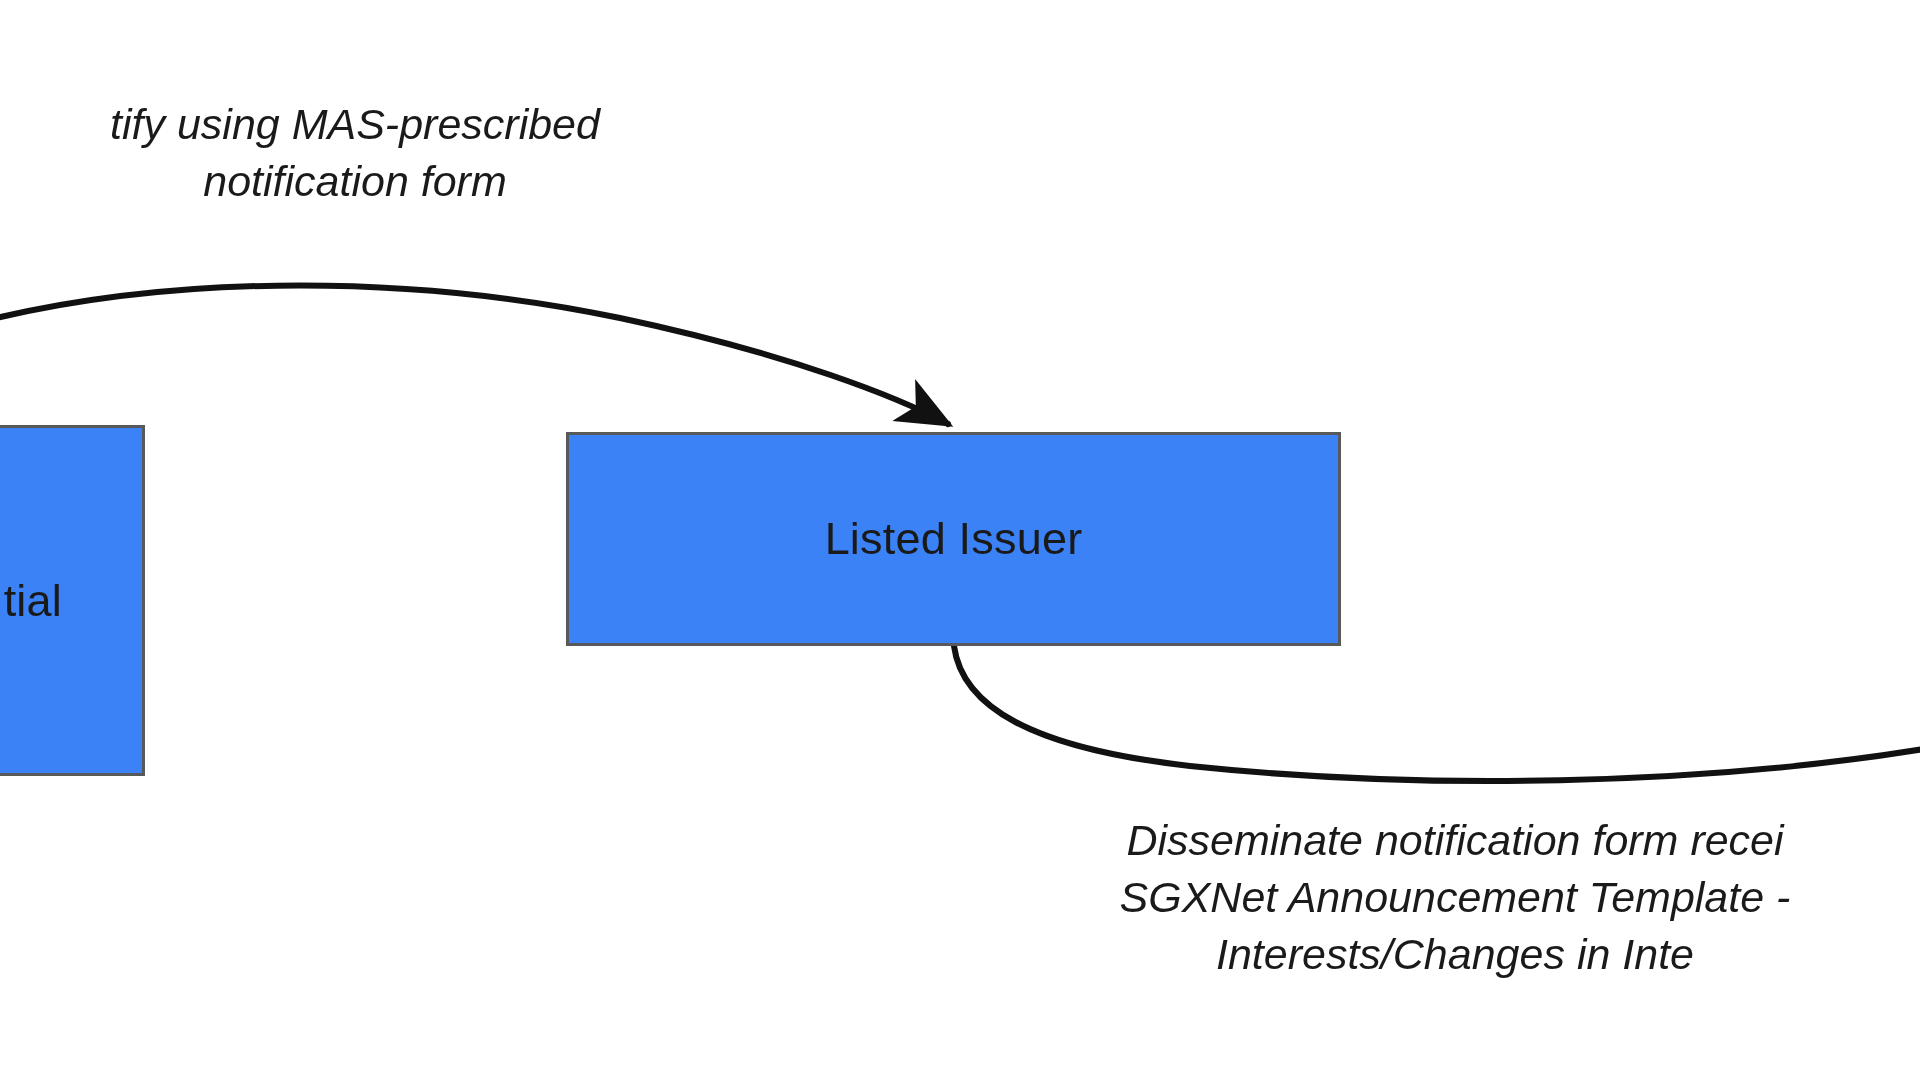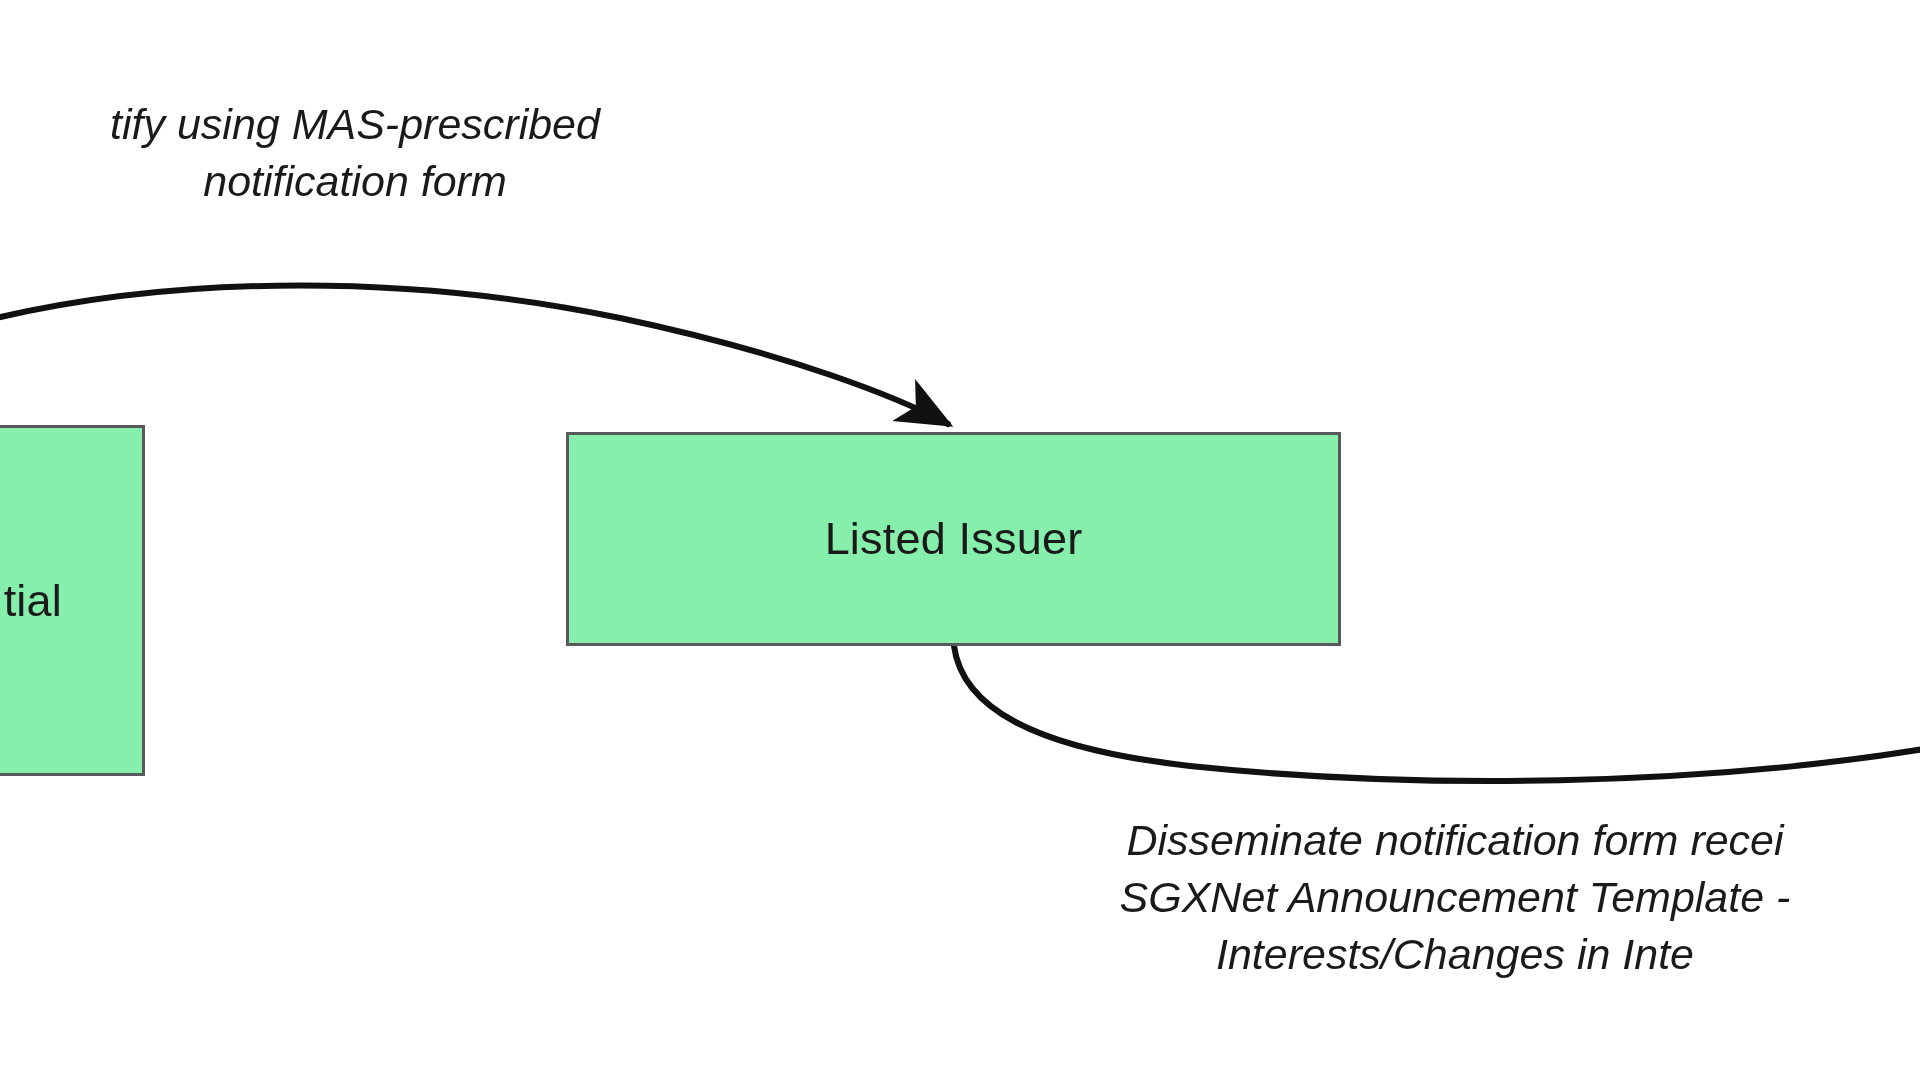--- a/index.html
+++ b/index.html
@@ -19,21 +19,21 @@
   #edges {
     position: absolute;
     left: 0;
     top: 0;
     width: 1920px;
     height: 1080px;
     overflow: visible;
   }
   .node-box {
     position: absolute;
-    background: #86efac;
+    background: #3b82f6;
     border: 3px solid #58595b;
     box-sizing: border-box;
     display: flex;
     align-items: center;
     justify-content: center;
   }
   .node-label {
     font-family: "Liberation Sans", sans-serif;
     font-size: 45px;
     font-weight: 400;

